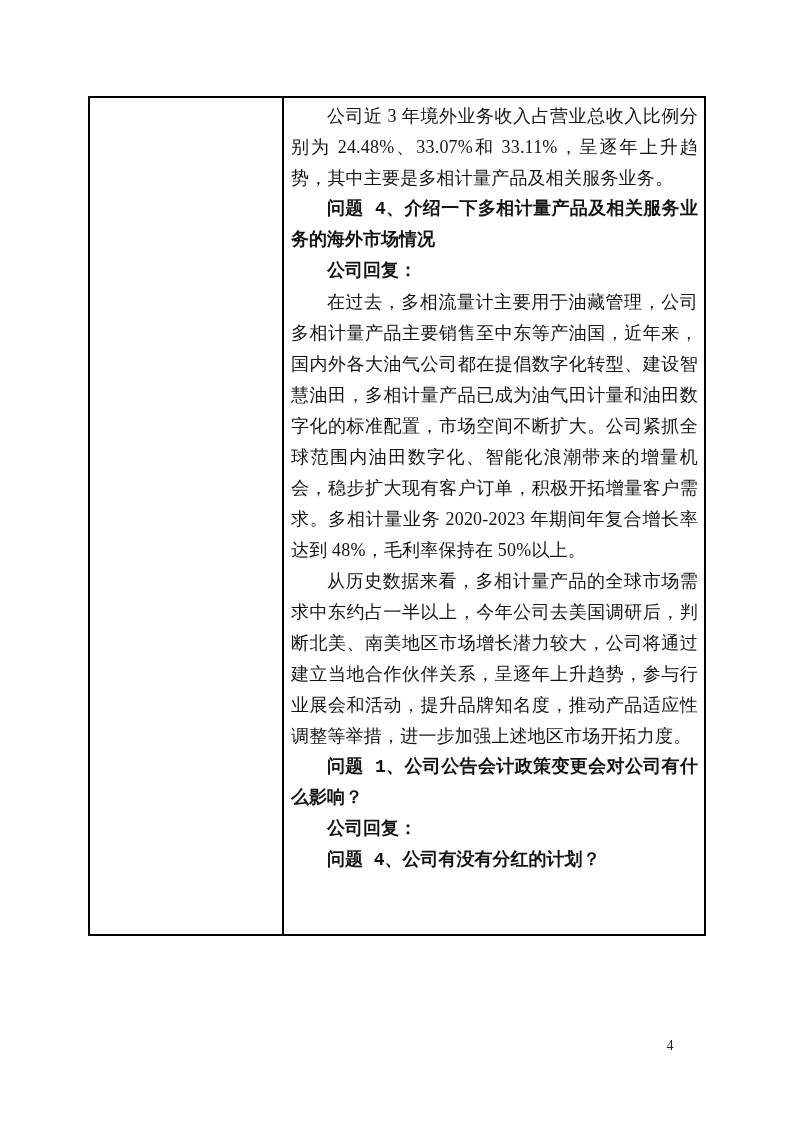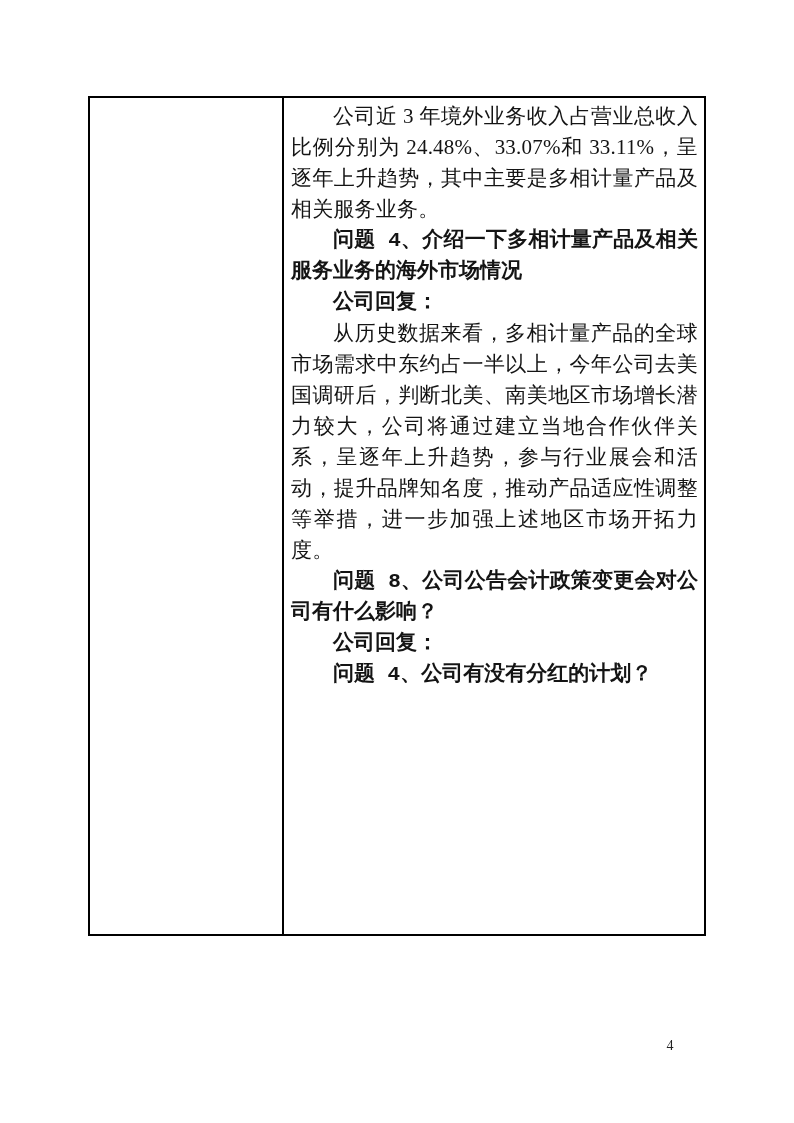--- a/index.html
+++ b/index.html
@@ -27,21 +27,21 @@
     width: 194px;
     flex: 0 0 194px;
     border-right: 2px solid #000000;
   }
   .cell-right {
     flex: 1;
     padding: 3px 6px 0 7px;
     overflow: hidden;
   }
   .block {
-    font-size: 21px;
+    font-size: 18px;
     line-height: 31px;
     text-align: justify;
     text-indent: 2em;
     letter-spacing: 0.2px;
   }
   .block.heading {
     font-weight: bold;
     font-family: Liberation Mono, monospace;
     letter-spacing: 0;
   }
@@ -62,22 +62,23 @@
 
 <div class="page">
 
   <div class="qa-table">
     <div class="cell-left"></div>
 
     <div class="cell-right">
       <div class="block para">公司近 3 年境外业务收入占营业总收入比例分别为 24.48%、33.07%和 33.11%，呈逐年上升趋势，其中主要是多相计量产品及相关服务业务。</div>
       <div class="block heading">问题 4、介绍一下多相计量产品及相关服务业务的海外市场情况</div>
       <div class="block heading">公司回复：</div>
+      <div class="block para">在过去，多相流量计主要用于油藏管理，公司多相计量产品主要销售至中东等产油国，近年来，国内外各大油气公司都在提倡数字化转型、建设智慧油田，多相计量产品已成为油气田计量和油田数字化的标准配置，市场空间不断扩大。公司紧抓全球范围内油田数字化、智能化浪潮带来的增量机会，稳步扩大现有客户订单，积极开拓增量客户需求。多相计量业务 2020-2023 年期间年复合增长率达到 48%，毛利率保持在 50%以上。</div>
       <div class="block para">从历史数据来看，多相计量产品的全球市场需求中东约占一半以上，今年公司去美国调研后，判断北美、南美地区市场增长潜力较大，公司将通过建立当地合作伙伴关系，呈逐年上升趋势，参与行业展会和活动，提升品牌知名度，推动产品适应性调整等举措，进一步加强上述地区市场开拓力度。</div>
-      <div class="block heading">问题 8、公司公告会计政策变更会对公司有什么影响？</div>
+      <div class="block heading">问题 1、公司公告会计政策变更会对公司有什么影响？</div>
       <div class="block heading">公司回复：</div>
       <div class="block heading">问题 4、公司有没有分红的计划？</div>
 
     </div>
   </div>
 
   <div class="page-number">4</div>
 
 </div>
 

